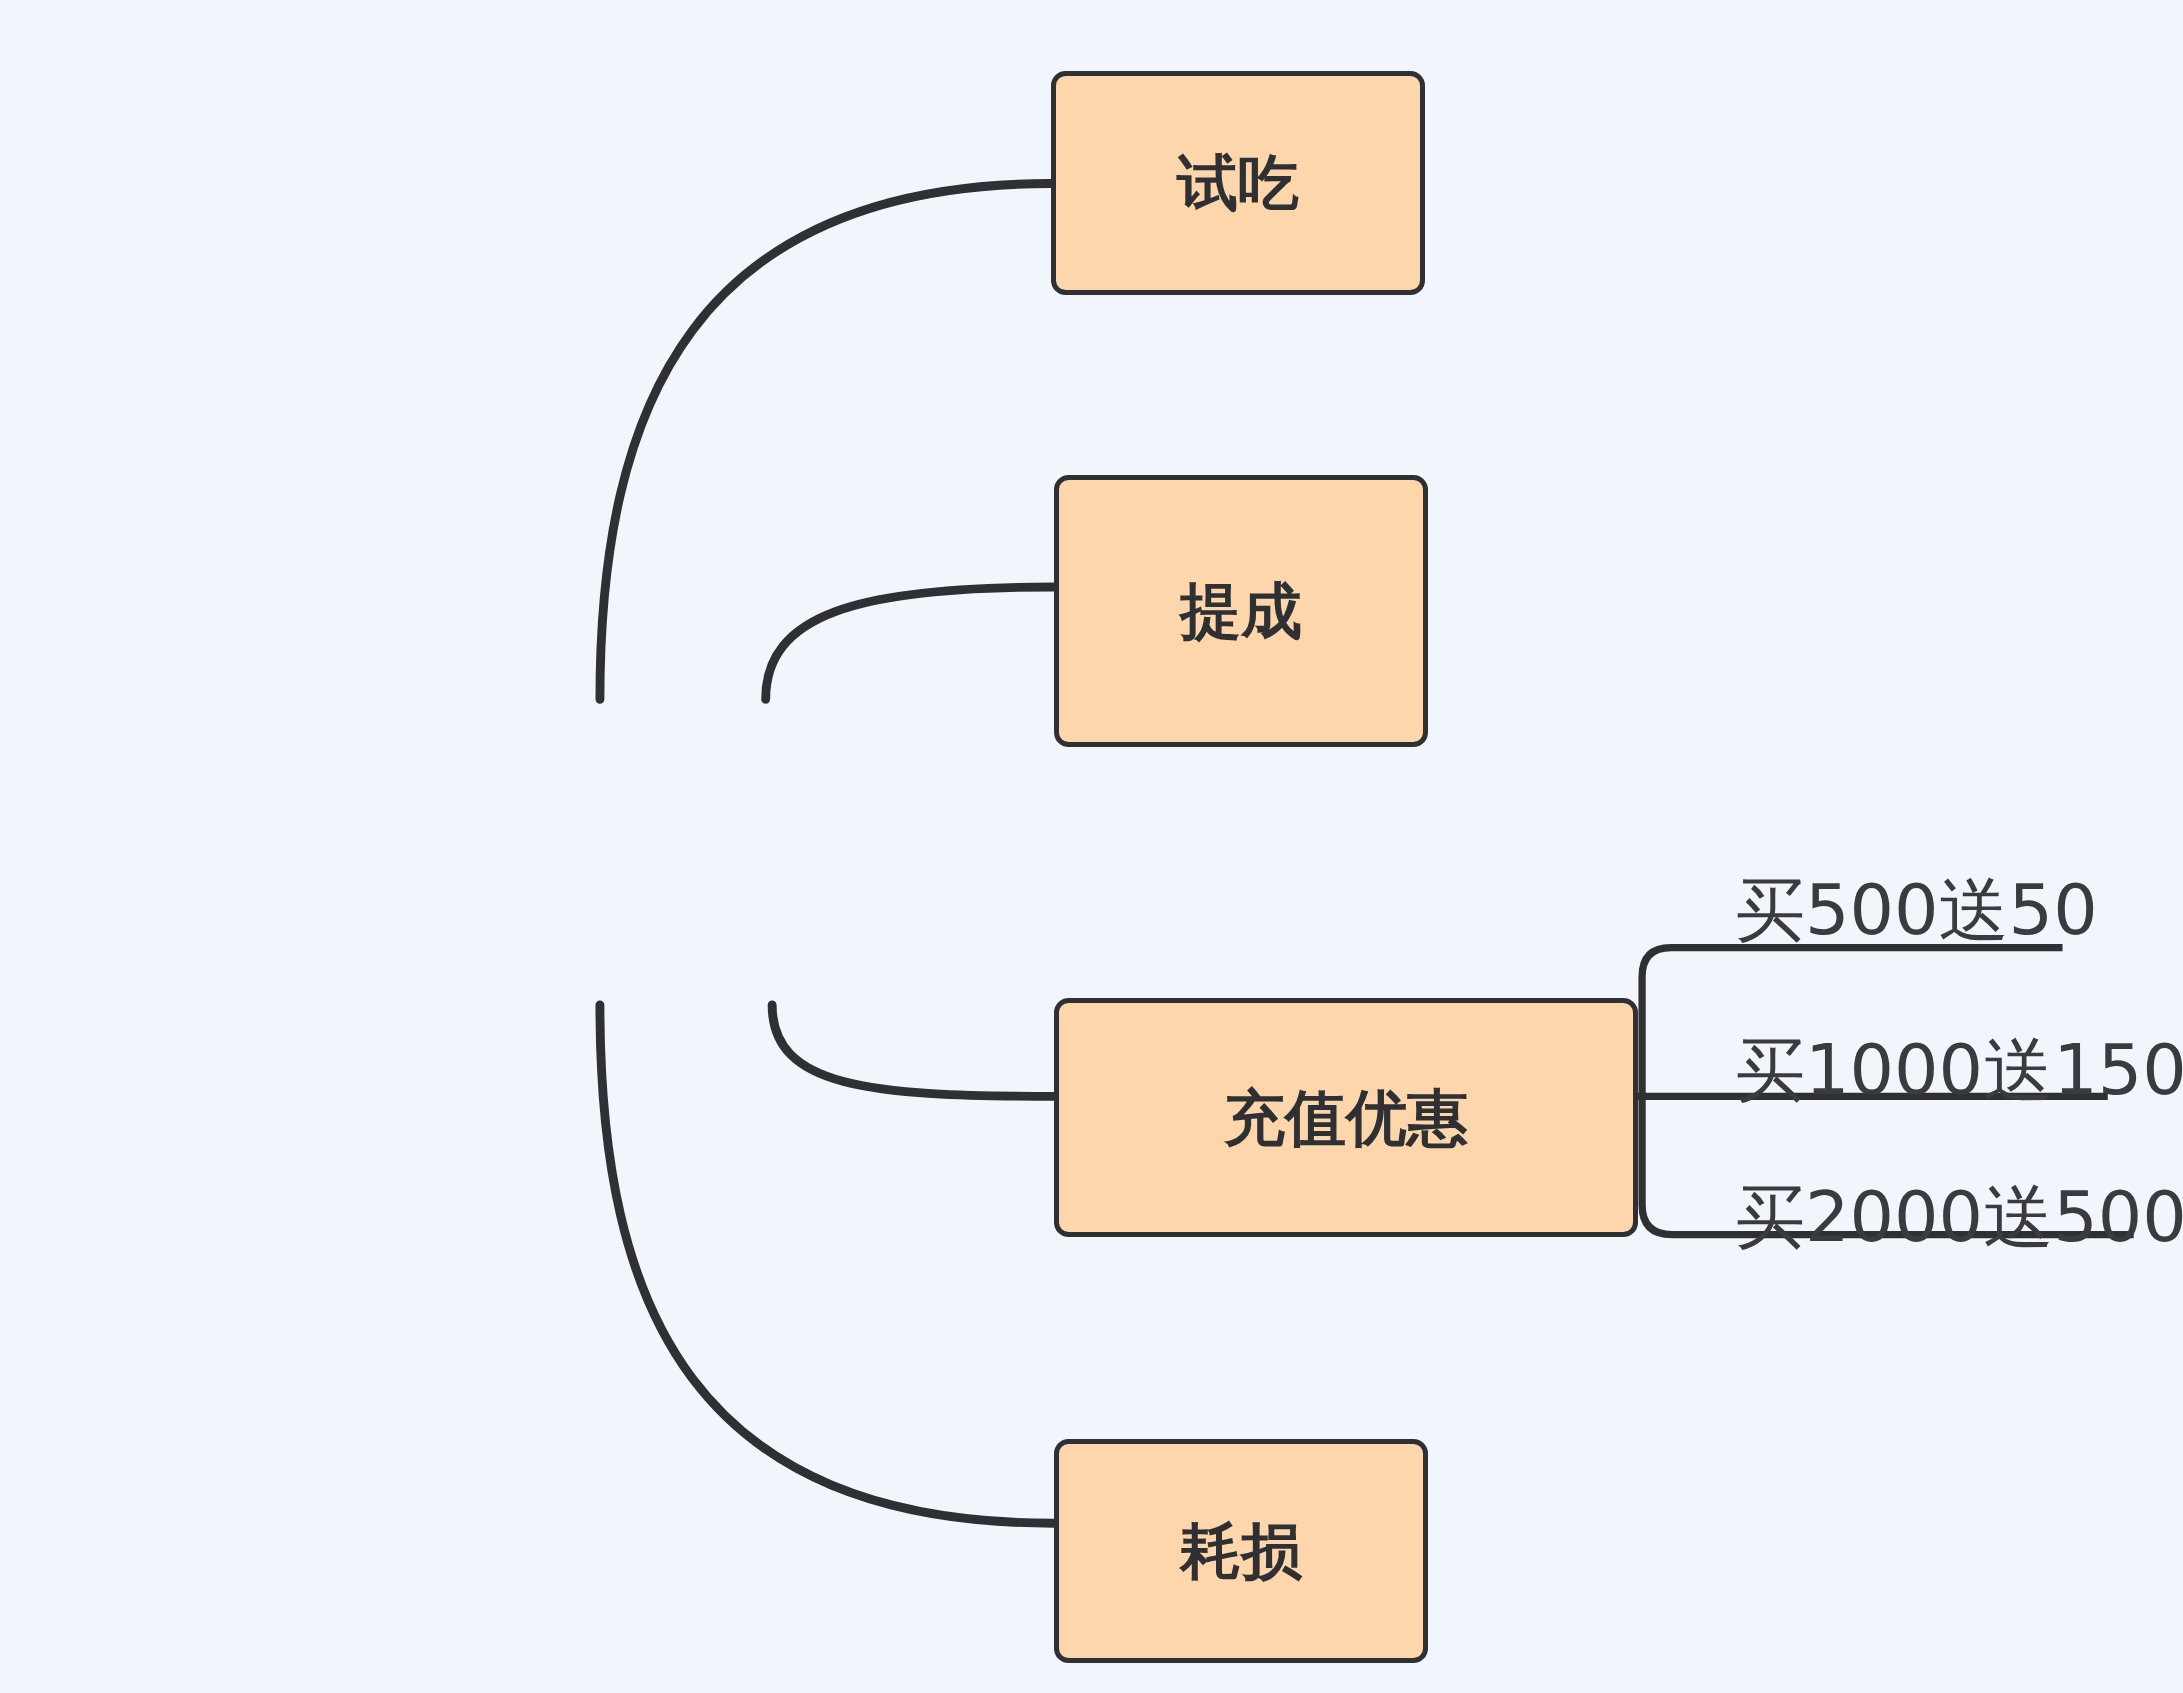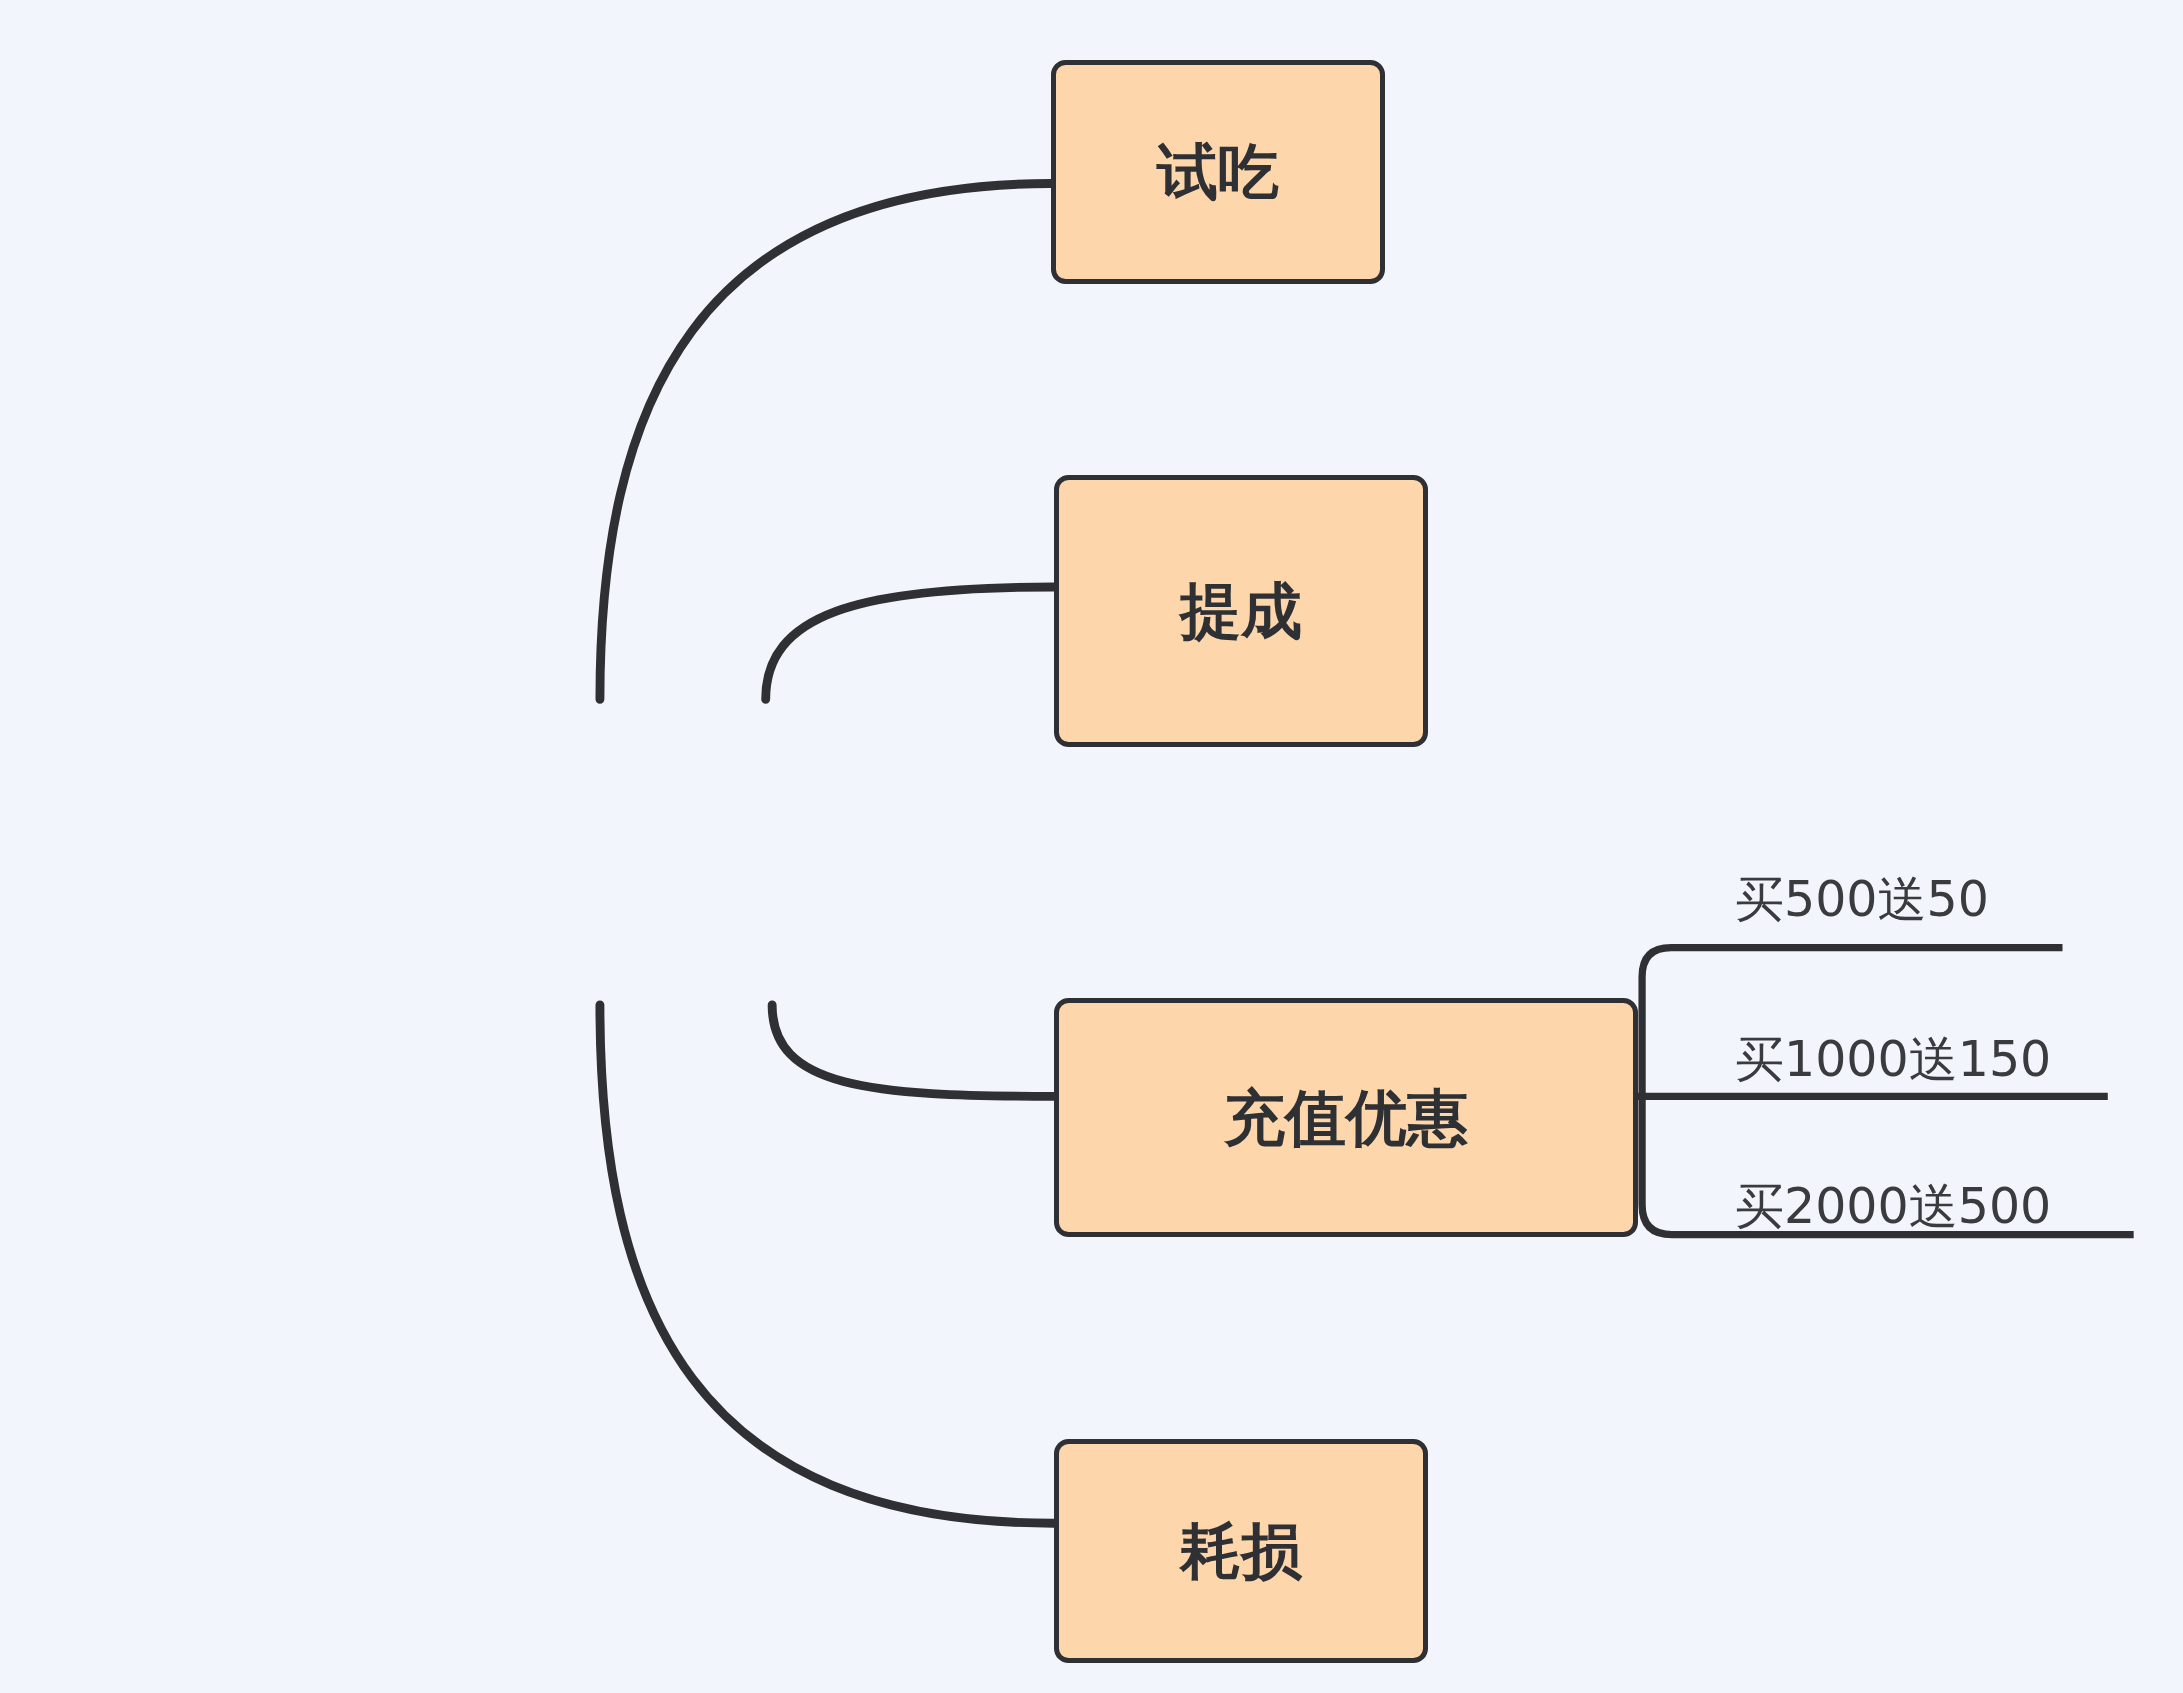--- a/index.html
+++ b/index.html
@@ -50,29 +50,29 @@
     letter-spacing: 1.6px;
   }
   .node-branch {
     background: #fdd6ac;
     border: 5.7px solid #2f3033;
     border-radius: 14.6px;
     color: #2f3033;
     font-size: 61px;
     font-weight: 700;
   }
-  #node-shichi   { left: 1051px; top: 60px;   width: 334px; height: 224px; }
+  #node-shichi   { left: 1051px; top: 71px;   width: 374px; height: 224px; }
   #node-ticheng  { left: 1054px; top: 475px;  width: 374px; height: 272px; }
   #node-chongzhi { left: 1054px; top: 977px; width: 584px; height: 239px; margin-top: 21px; }
   #node-haosun   { left: 1054px; top: 1411px; width: 374px; height: 224px; margin-top: 28px; }
 
   .leaf-label {
     position: absolute;
     color: #3a3b3e;
-    font-size: 49px;
+    font-size: 70px;
     font-weight: 400;
     white-space: nowrap;
     line-height: 1;
   }
   #leaf-0 { left: 1735px; top: 875px; }
   #leaf-1 { left: 1735px; top: 1035px; }
   #leaf-2 { left: 1735px; top: 1182px; }
 </style>
 </head>
 <body>

